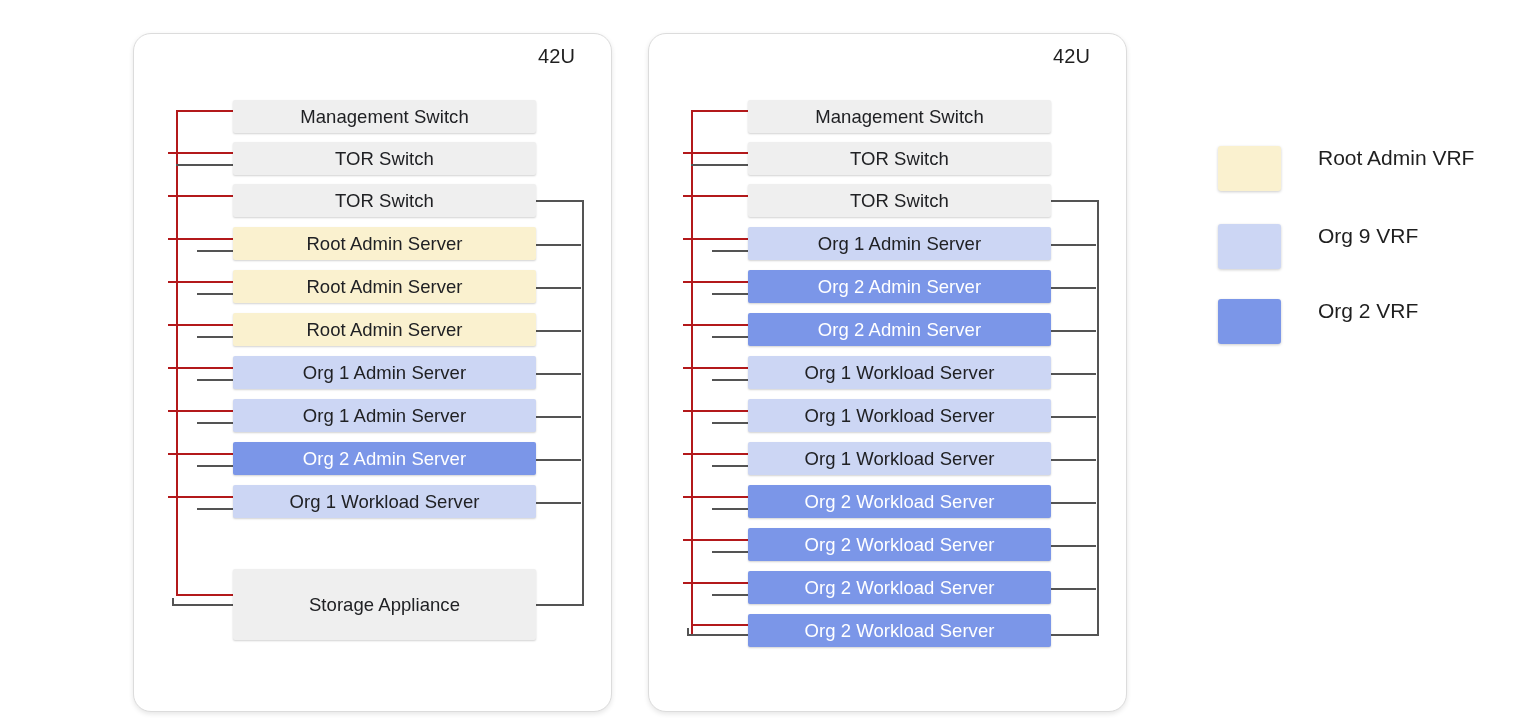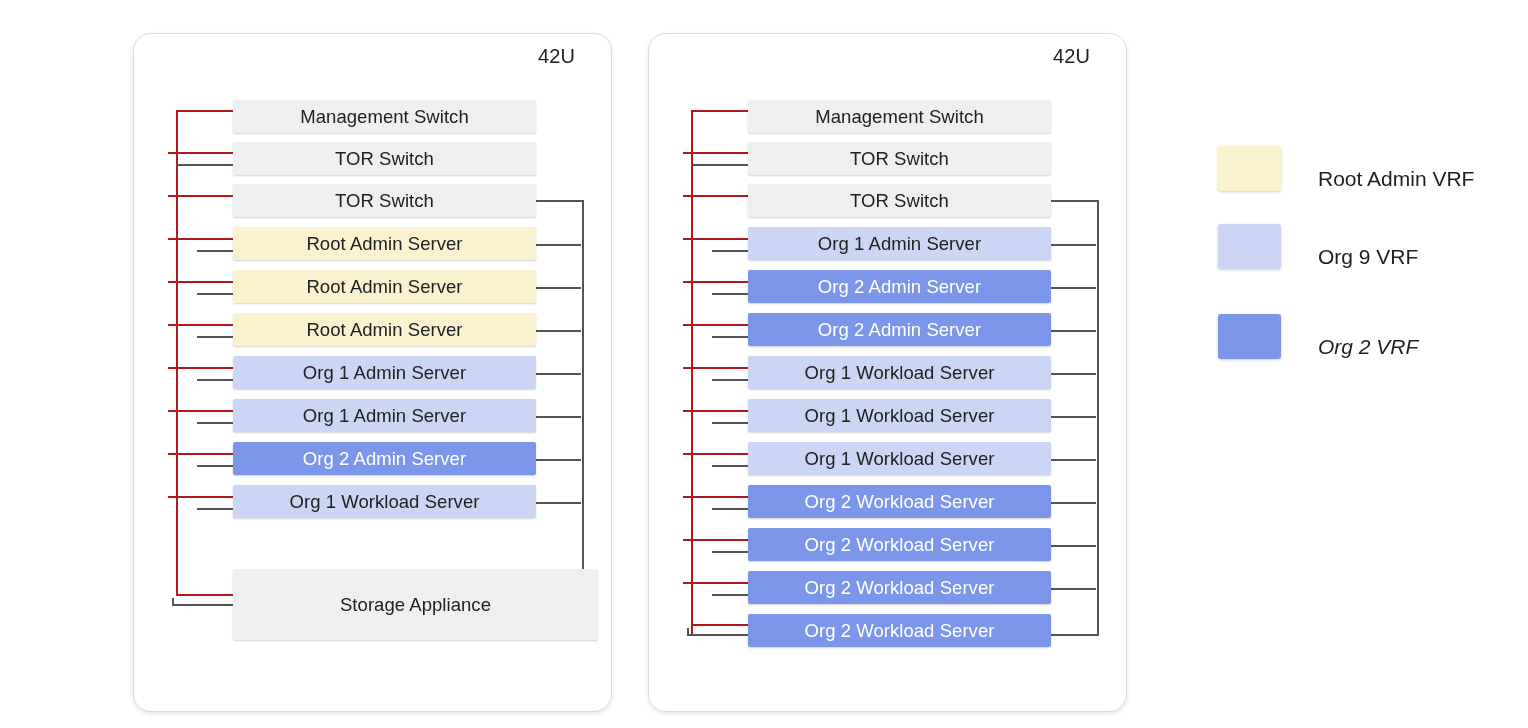--- a/index.html
+++ b/index.html
@@ -32,21 +32,21 @@
   .dev.org1{background:#ccd6f4;color:#202124;}
   .dev.org2{background:#7b96e8;color:#ffffff;}
 
   .wire{position:absolute;}
   .wire.h{height:0;border-top-width:2px;border-top-style:solid;}
   .wire.v{width:0;border-left-width:2px;border-left-style:solid;}
   .wire.red{border-color:#b3191b;}
   .wire.gray{border-color:#545454;}
 
   .legend{position:absolute;}
-  .legend-row{position:absolute;display:flex;align-items:flex-end;}
+  .legend-row{position:absolute;display:flex;align-items:flex-start;}
   .swatch{
     width:63px;height:45px;border-radius:3px;
     box-shadow:0 1px 3px rgba(0,0,0,0.20);flex:none;
   }
   .legend-label{
     margin-left:37px;font-size:21px;color:#1f1f1f;white-space:nowrap;
   }
 </style>
 </head>
 <body>
@@ -95,21 +95,21 @@
   <div class="dev sw" style="left:233px;top:100px;width:303px;height:33px;">Management Switch</div>
   <div class="dev sw" style="left:233px;top:142px;width:303px;height:33px;">TOR Switch</div>
   <div class="dev sw" style="left:233px;top:184px;width:303px;height:33px;">TOR Switch</div>
   <div class="dev root" style="left:233px;top:227px;width:303px;height:33px;">Root Admin Server</div>
   <div class="dev root" style="left:233px;top:270px;width:303px;height:33px;">Root Admin Server</div>
   <div class="dev root" style="left:233px;top:313px;width:303px;height:33px;">Root Admin Server</div>
   <div class="dev org1" style="left:233px;top:356px;width:303px;height:33px;">Org 1 Admin Server</div>
   <div class="dev org1" style="left:233px;top:399px;width:303px;height:33px;">Org 1 Admin Server</div>
   <div class="dev org2" style="left:233px;top:442px;width:303px;height:33px;">Org 2 Admin Server</div>
   <div class="dev org1" style="left:233px;top:485px;width:303px;height:33px;">Org 1 Workload Server</div>
-  <div class="dev sw" style="left:233px;top:569px;width:365px;height:71px;">Storage Appliance</div>
+  <div class="dev sw" style="left:233px;top:569px;width:303px;height:71px;">Storage Appliance</div>
 
   <div class="rack" style="left:648px;top:33px;width:477px;height:677px;"></div>
   <div class="rack-cap" style="left:1053px;top:45px;">42U</div>
 
   <div class="wire v red" style="left:691px;top:110px;height:524px;"></div>
   <div class="wire h red" style="left:691px;top:110px;width:58px;"></div>
   <div class="wire h red" style="left:683px;top:152px;width:66px;"></div>
   <div class="wire h red" style="left:683px;top:195px;width:66px;"></div>
   <div class="wire h red" style="left:683px;top:238px;width:66px;"></div>
   <div class="wire h red" style="left:683px;top:281px;width:66px;"></div>
@@ -164,19 +164,19 @@
 
   <div class="legend">
     <div class="legend-row" style="left:1218px;top:146px;">
       <span class="swatch" style="background:#faf1cf;"></span>
       <span class="legend-label">Root Admin VRF</span>
     </div>
     <div class="legend-row" style="left:1218px;top:224px;">
       <span class="swatch" style="background:#ccd6f4;"></span>
       <span class="legend-label">Org 9 VRF</span>
     </div>
-    <div class="legend-row" style="left:1218px;top:314px;font-style:italic;">
+    <div class="legend-row" style="left:1218px;top:299px;">
       <span class="swatch" style="background:#7b96e8;"></span>
       <span class="legend-label">Org 2 VRF</span>
     </div>
   </div>
 
 </div>
 
 </body></html>

